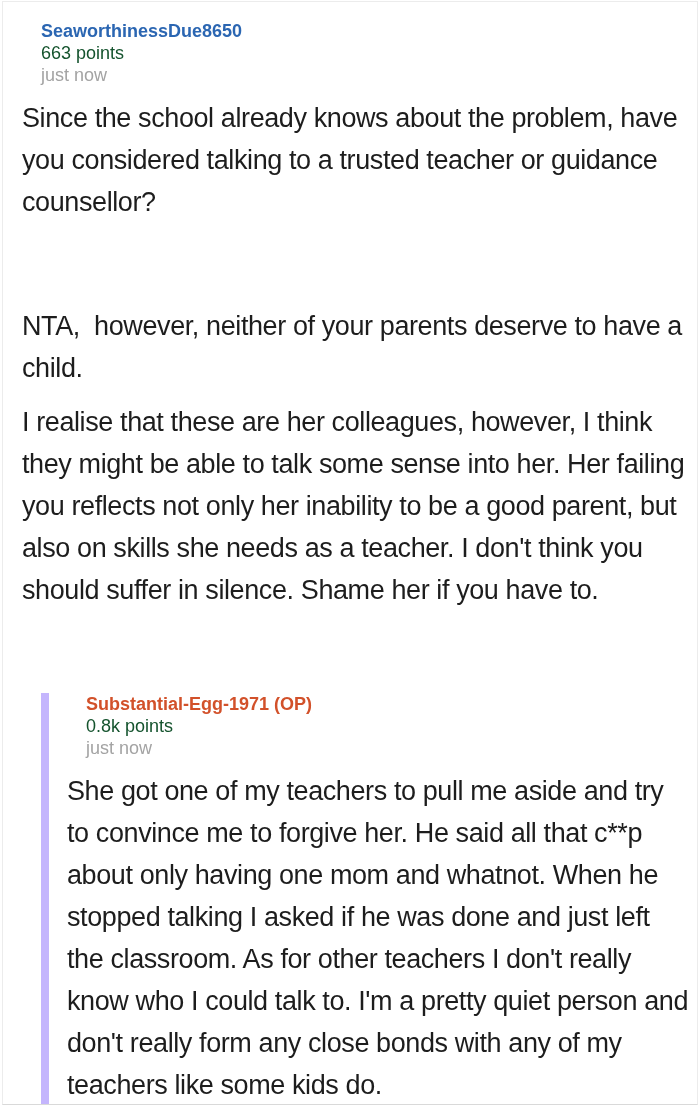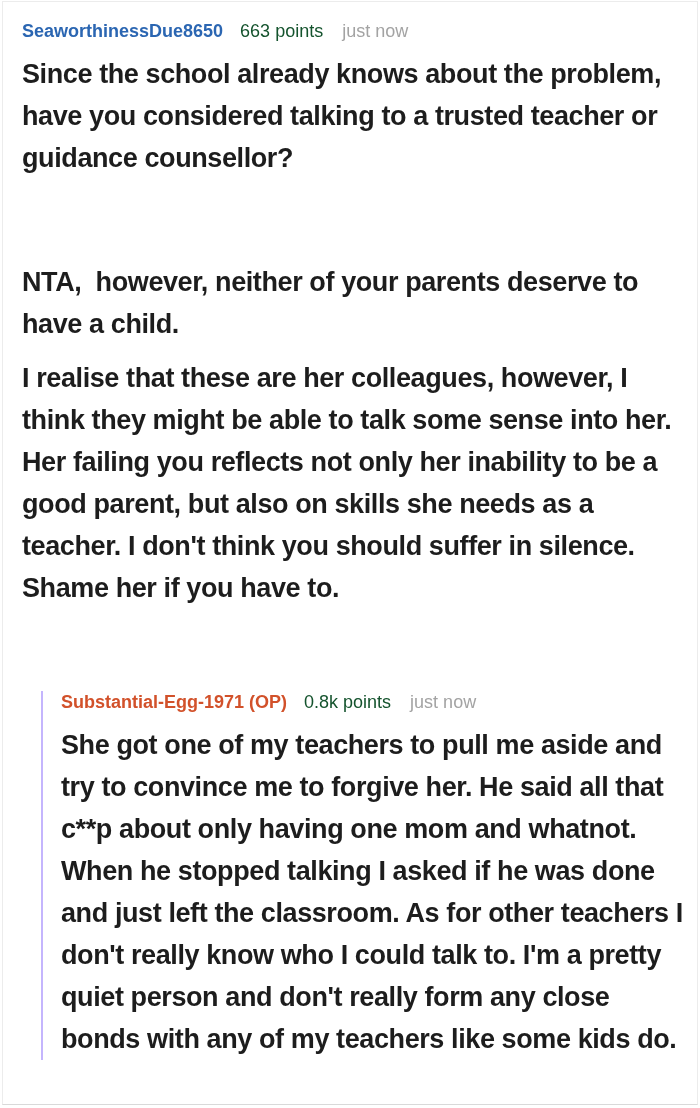--- a/index.html
+++ b/index.html
@@ -19,20 +19,21 @@
   }
   .comment-main {
     padding: 18px 6px 0 19px;
   }
   .meta {
     display: flex;
     align-items: baseline;
     line-height: 22px;
     margin-bottom: 11px;
     white-space: nowrap;
+    flex-direction: column;
   }
   .author {
     font-size: 18px;
     font-weight: bold;
     cursor: pointer;
   }
   .author.blue { color: #2b66b2; }
   .author.op   { color: #d2512a; }
   .points {
     font-size: 18px;
@@ -44,26 +45,25 @@
     color: #a3a3a3;
     margin-left: 19px;
   }
   .para {
     margin: 0 0 82px 0;
     font-size: 27px;
     line-height: 42px;
     letter-spacing: -0.4px;
     color: #1d1d1d;
     white-space: pre-wrap;
-    font-weight: bold;
   }
   .para.last { margin-bottom: 12px; }
   .reply {
     margin-left: 19px;
-    border-left: 2px solid #c4b5fd;
+    border-left: 8px solid #c4b5fd;
     padding-left: 18px;
     padding-right: 0;
     margin-top: 17px;
   }
   .reply .para { margin-bottom: 0; }
 </style>
 </head>
 <body>
 
 <div class="card">

